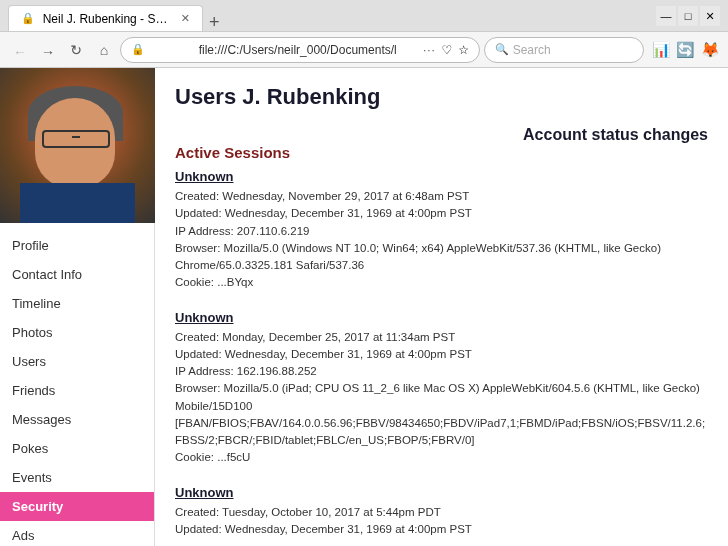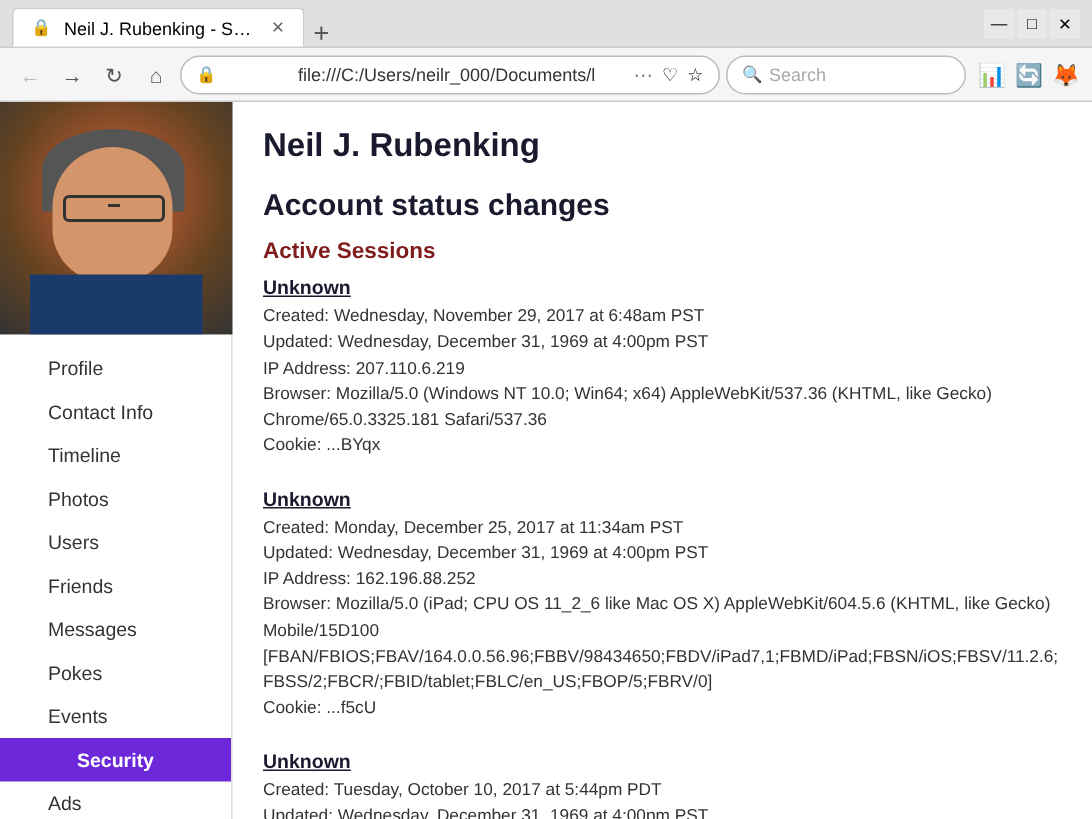--- a/index.html
+++ b/index.html
@@ -162,51 +162,50 @@
       content: '';
       position: absolute;
       top: 4px; left: 28px;
       width: 8px; height: 2px;
       background: #333;
     }
 
     .sidebar-nav { padding: 8px 0; }
     .sidebar-nav a {
       display: block;
-      padding: 7px 32px;
+      padding: 7px 12px;
       font-size: 13px;
       color: #333;
       text-decoration: none;
       cursor: pointer;
     }
     .sidebar-nav a.active {
-      background: #6d28d9;
+      background: #ec4899;
       color: #fff;
       font-weight: bold;
-      text-align: center;
     }
 
     
     .main-content {
       flex: 1;
       overflow-y: auto;
       padding: 16px 20px;
       background: #fff;
     }
     .profile-name {
       font-size: 22px;
       font-weight: bold;
       color: #1a1a2e;
       margin-bottom: 16px;
     }
     .section-title {
-      font-size: 20px;
+      font-size: 16px;
       font-weight: bold;
       color: #1a1a2e;
-      margin-bottom: 10px;
+      text-align: right;
     }
     .subsection-title {
       font-size: 15px;
       font-weight: bold;
       color: #7f1d1d;
       margin-bottom: 8px;
     }
     .session-block {
       margin-bottom: 18px;
     }
@@ -291,21 +290,21 @@
       <a>Friends</a>
       <a>Messages</a>
       <a>Pokes</a>
       <a>Events</a>
       <a class="active">Security</a>
       <a>Ads</a>
     </nav>
   </div>
 
   <div class="main-content">
-    <div class="profile-name">Neil J. Rubenking</div>
+    <div class="profile-name">Users J. Rubenking</div>
 
     <div class="section-title">Account status changes</div>
 
     <div class="subsection-title">Active Sessions</div>
 
     <div class="session-block">
       <div class="session-user">Unknown</div>
       <div class="session-info">
         <span>Created: Wednesday, November 29, 2017 at 6:48am PST</span><br>
         <span>Updated: Wednesday, December 31, 1969 at 4:00pm PST</span><br>

